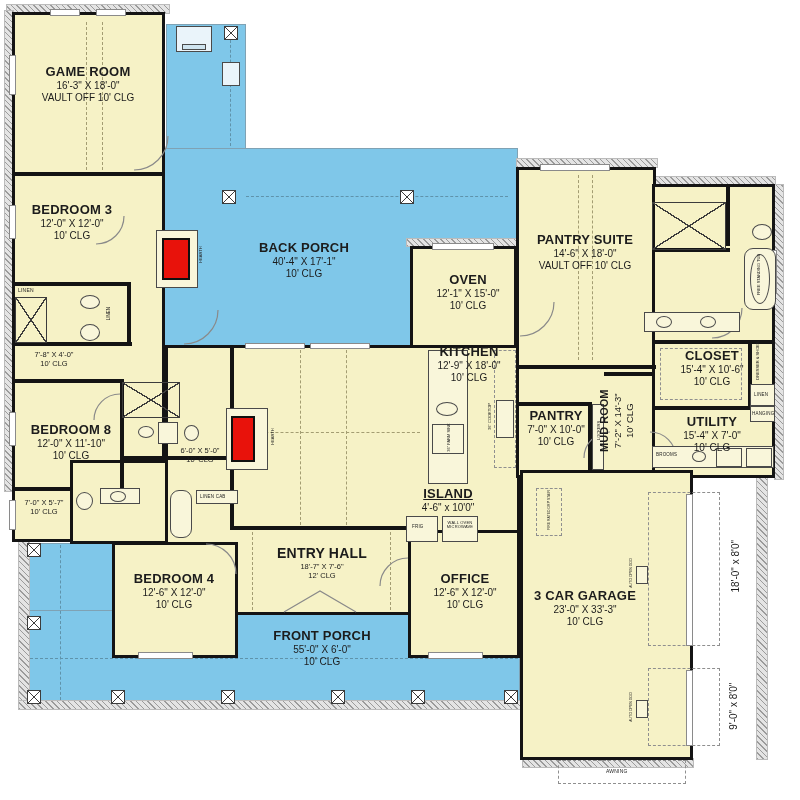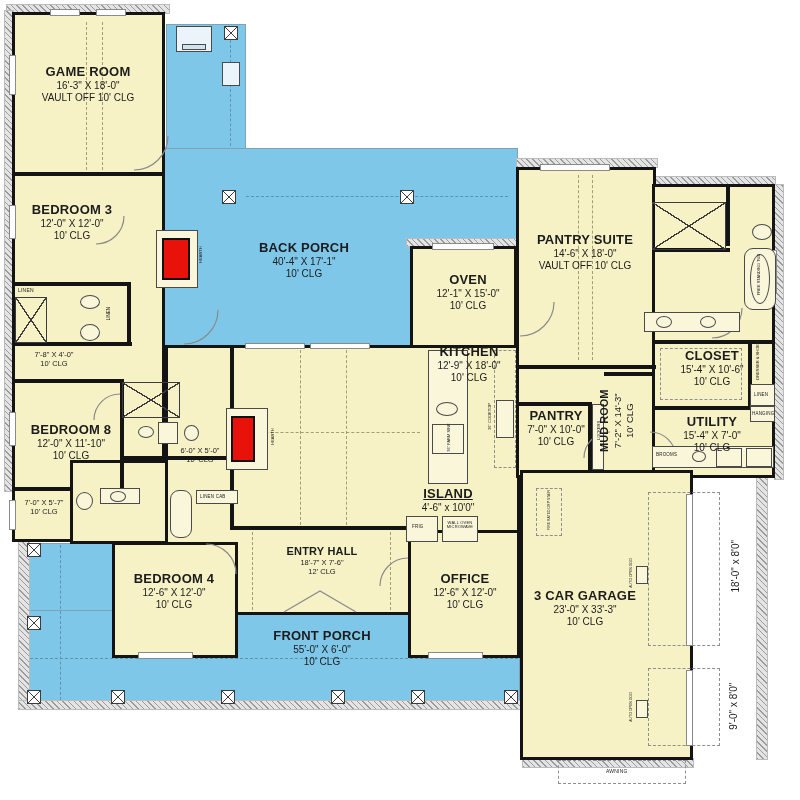--- a/index.html
+++ b/index.html
@@ -251,21 +251,21 @@
   <div class="rl" style="left:71px;top:422px">
     <div class="n">BEDROOM 8</div>
       <div class="d">12'-0" X 11'-10"</div>
       <div class="c">10' CLG</div>
     </div>
   <div class="rl" style="left:448px;top:486px">
     <div class="n u">ISLAND</div>
       <div class="d">4'-6" x 10'0"</div>
     </div>
   <div class="rl sm" style="left:322px;top:545px">
-    <div class="n" style="font-size:11px">ENTRY HALL</div>
+    <div class="n" style="font-size:14px">ENTRY HALL</div>
       <div class="d">18'-7" X 7'-6"</div>
       <div class="c">12' CLG</div>
     </div>
   <div class="rl" style="left:174px;top:571px">
     <div class="n">BEDROOM 4</div>
       <div class="d">12'-6" X 12'-0"</div>
       <div class="c">10' CLG</div>
     </div>
   <div class="rl" style="left:465px;top:571px">
     <div class="n">OFFICE</div>

